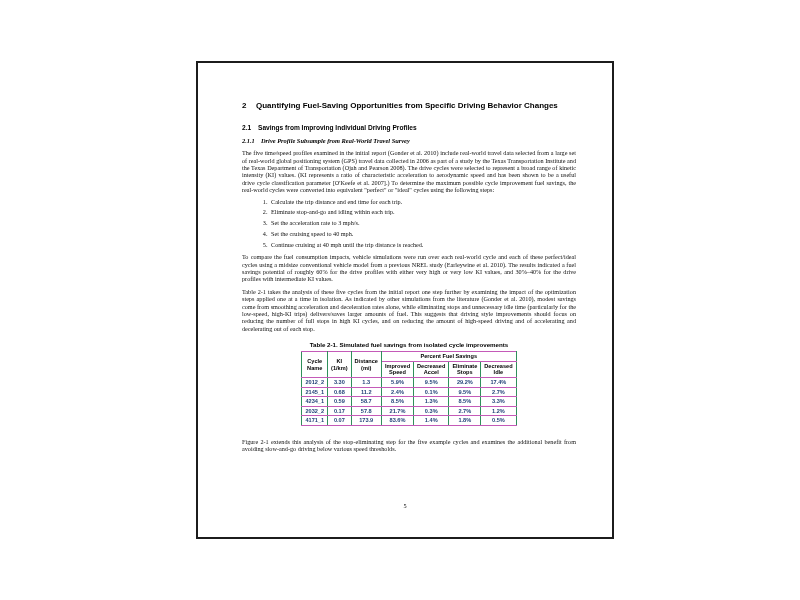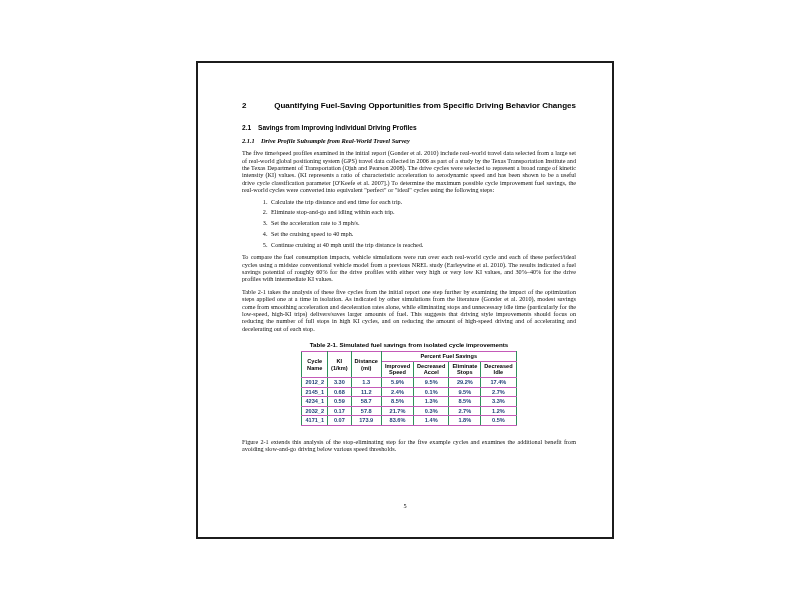--- a/index.html
+++ b/index.html
@@ -12,21 +12,21 @@
   .page{
     position:absolute;left:196px;top:61px;width:418px;height:478px;
     box-sizing:border-box;border:2px solid #1c1c1c;background:#ffffff;
   }
   .content{
     position:absolute;left:44px;top:38px;width:334px;
   }
   .h2{display:flex;font-family:"Liberation Sans",sans-serif;font-weight:bold;
       font-size:8px;line-height:9.6px;color:#000;}
   .h2 .num{width:14px;flex:none;}
-  .h2 .txt{flex:1;text-align:right;}
+  .h2 .txt{flex:1;}
   .h21{display:flex;margin-top:13px;font-family:"Liberation Sans",sans-serif;
        font-weight:bold;font-size:6.6px;line-height:8px;color:#000;}
   .h21 .num{width:16px;flex:none;}
   .h211{display:flex;margin-top:5px;font-weight:bold;font-style:italic;
         font-size:6.4px;line-height:7.6px;color:#000;}
   .h211 .num{width:19px;flex:none;}
   p.body{font-size:6.2px;line-height:7.4px;text-align:justify;margin:5px 0 0 0;}
   ol.steps{margin:4px 0 0 0;padding-left:27px;font-size:6.2px;line-height:7.4px;}
   ol.steps li{margin-top:3.4px;padding-left:2px;}
   .caption{margin-top:9px;text-align:center;font-weight:bold;font-size:6.2px;

